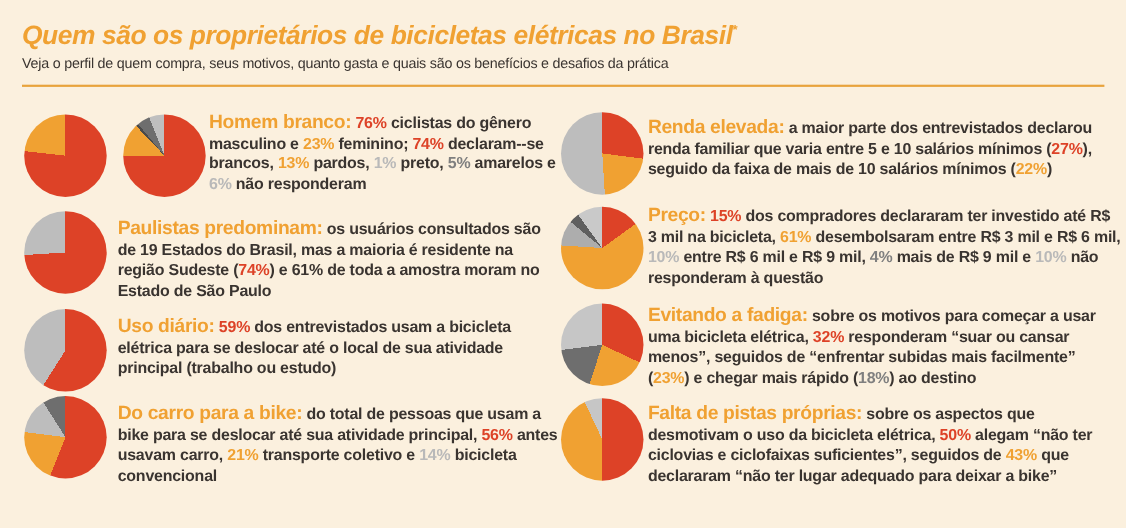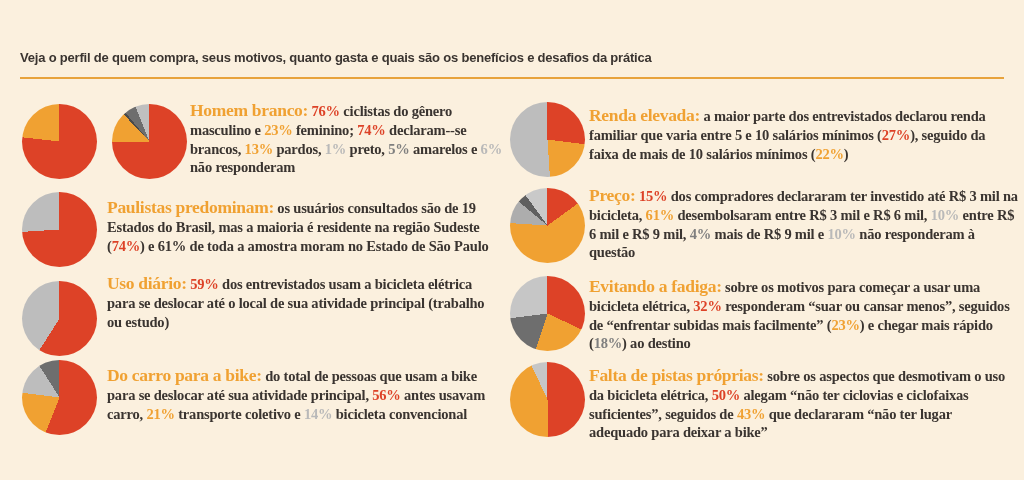--- a/index.html
+++ b/index.html
@@ -1,43 +1,44 @@
 <!DOCTYPE html>
 <html><head>
 <meta charset="utf-8">
 <style>
   html,body{margin:0;padding:0;background:#ffffff;}
   #canvas{position:relative;width:1024px;height:480px;background:#FBF0DE;overflow:hidden;
           font-family:"Liberation Sans",sans-serif;}
   .title{position:absolute;left:20px;top:19px;font-size:24px;font-weight:bold;font-style:italic;
          color:#F0A132;letter-spacing:-0.4px;white-space:nowrap;}
   .title sup{font-size:12px;font-style:normal;}
-  .subtitle{position:absolute;left:20px;top:50px;font-size:13px;font-weight:bold;color:#3A3430;
+  .subtitle{position:absolute;left:20px;top:50px;font-size:13px;font-weight:normal;color:#3A3430;
             letter-spacing:-0.2px;white-space:nowrap;}
   .rule{position:absolute;left:20px;top:77px;width:984px;height:2px;background:#E8A33C;}
   .block{display:contents;}
   .btext{position:absolute;font-size:14.5px;font-weight:bold;line-height:1.28;color:#3A3430;
-         letter-spacing:-0.2px;font-family:Liberation Serif, serif;}
+         letter-spacing:-0.2px;}
   .heading{font-size:17.5px;color:#F0A132;letter-spacing:-0.3px;}
   .pie{position:absolute;width:75px;height:75px;border-radius:50%;}
   #footer-bar{position:absolute;left:0;top:452px;width:1024px;height:28px;background:#FBFBFB;}
   .source{position:absolute;right:16px;top:6px;font-size:11.5px;font-weight:bold;color:#3A3430;}
 </style>
 </head>
 <body>
 
 <div id="canvas">
+  <div class="title"><span>Quem são os proprietários de bicicletas elétricas no Brasil</span><sup>*</sup></div>
   <div class="subtitle">Veja o perfil de quem compra, seus motivos, quanto gasta e quais são os benefícios e desafios da prática</div>
   <div class="rule"></div>
   <div id="blocks"><div class="block">
     <div class="btext" style="left: 190px; top: 99px; width: 320px;"><span class="heading">Homem branco:</span><span class="segs"><span style="color: rgb(221, 66, 39);"> 76%</span><span style="color: rgb(58, 52, 48);"> ciclistas do gênero masculino e </span><span style="color: rgb(240, 161, 50);">23%</span><span style="color: rgb(58, 52, 48);"> feminino; </span><span style="color: rgb(221, 66, 39);">74%</span><span style="color: rgb(58, 52, 48);"> declaram--se brancos, </span><span style="color: rgb(240, 161, 50);">13%</span><span style="color: rgb(58, 52, 48);"> pardos, </span><span style="color: rgb(185, 185, 185);">1%</span><span style="color: rgb(58, 52, 48);"> preto, </span><span style="color: rgb(127, 127, 127);">5%</span><span style="color: rgb(58, 52, 48);"> amarelos e </span><span style="color: rgb(185, 185, 185);">6%</span><span style="color: rgb(58, 52, 48);"> não responderam</span></span></div>
   <div class="pie" style="left: 22px; top: 104px; background: conic-gradient(rgb(221, 66, 39) 0%, rgb(221, 66, 39) 76.7677%, rgb(240, 161, 50) 76.7677%, rgb(240, 161, 50) 100%);"></div><div class="pie" style="left: 112px; top: 104px; background: conic-gradient(rgb(221, 66, 39) 0%, rgb(221, 66, 39) 74.7475%, rgb(240, 161, 50) 74.7475%, rgb(240, 161, 50) 87.8788%, rgb(74, 74, 74) 87.8788%, rgb(74, 74, 74) 88.8889%, rgb(110, 110, 110) 88.8889%, rgb(110, 110, 110) 93.9394%, rgb(191, 191, 191) 93.9394%, rgb(191, 191, 191) 100%);"></div></div><div class="block">
     <div class="btext" style="left: 107px; top: 196px; width: 392px;"><span class="heading">Paulistas predominam:</span><span class="segs"><span style="color: rgb(58, 52, 48);"> os usuários consultados são de 19 Estados do Brasil, mas a maioria é residente na região Sudeste (</span><span style="color: rgb(221, 66, 39);">74%</span><span style="color: rgb(58, 52, 48);">) e 61% de toda a amostra moram no Estado de São Paulo</span></span></div>
   <div class="pie" style="left: 22px; top: 192px; background: conic-gradient(rgb(221, 66, 39) 0%, rgb(221, 66, 39) 74%, rgb(189, 189, 189) 74%, rgb(189, 189, 189) 100%);"></div></div><div class="block">
-    <div class="btext" style="left: 107px; top: 272px; width: 392px;"><span class="heading">Uso diário:</span><span class="segs"><span style="color: rgb(221, 66, 39);"> 59%</span><span style="color: rgb(58, 52, 48);"> dos entrevistados usam a bicicleta elétrica para se deslocar até o local de sua atividade principal (trabalho ou estudo)</span></span></div>
+    <div class="btext" style="left: 107px; top: 285px; width: 392px;"><span class="heading">Uso diário:</span><span class="segs"><span style="color: rgb(221, 66, 39);"> 59%</span><span style="color: rgb(58, 52, 48);"> dos entrevistados usam a bicicleta elétrica para se deslocar até o local de sua atividade principal (trabalho ou estudo)</span></span></div>
   <div class="pie" style="left: 22px; top: 281px; background: conic-gradient(rgb(221, 66, 39) 0%, rgb(221, 66, 39) 59%, rgb(189, 189, 189) 59%, rgb(189, 189, 189) 100%);"></div></div><div class="block">
     <div class="btext" style="left: 107px; top: 364px; width: 400px;"><span class="heading">Do carro para a bike:</span><span class="segs"><span style="color: rgb(58, 52, 48);"> do total de pessoas que usam a bike para se deslocar até sua atividade principal, </span><span style="color: rgb(221, 66, 39);">56%</span><span style="color: rgb(58, 52, 48);"> antes usavam carro, </span><span style="color: rgb(240, 161, 50);">21%</span><span style="color: rgb(58, 52, 48);"> transporte coletivo e </span><span style="color: rgb(185, 185, 185);">14%</span><span style="color: rgb(58, 52, 48);"> bicicleta convencional</span></span></div>
   <div class="pie" style="left: 22px; top: 360px; background: conic-gradient(rgb(221, 66, 39) 0%, rgb(221, 66, 39) 56%, rgb(240, 161, 50) 56%, rgb(240, 161, 50) 77%, rgb(189, 189, 189) 77%, rgb(189, 189, 189) 91%, rgb(110, 110, 110) 91%, rgb(110, 110, 110) 100%);"></div></div><div class="block">
     <div class="btext" style="left: 589px; top: 104px; width: 424px;"><span class="heading">Renda elevada:</span><span class="segs"><span style="color: rgb(58, 52, 48);"> a maior parte dos entrevistados declarou renda familiar que varia entre 5 e 10 salários mínimos (</span><span style="color: rgb(221, 66, 39);">27%</span><span style="color: rgb(58, 52, 48);">), seguido da faixa de mais de 10 salários mínimos (</span><span style="color: rgb(240, 161, 50);">22%</span><span style="color: rgb(58, 52, 48);">)</span></span></div>
   <div class="pie" style="left: 510px; top: 102px; background: conic-gradient(rgb(221, 66, 39) 0%, rgb(221, 66, 39) 27%, rgb(240, 161, 50) 27%, rgb(240, 161, 50) 49%, rgb(189, 189, 189) 49%, rgb(189, 189, 189) 100%);"></div></div><div class="block">
     <div class="btext" style="left: 589px; top: 184px; width: 430px;"><span class="heading">Preço:</span><span class="segs"><span style="color: rgb(221, 66, 39);"> 15%</span><span style="color: rgb(58, 52, 48);"> dos compradores declararam ter investido até R$ 3 mil na bicicleta, </span><span style="color: rgb(240, 161, 50);">61%</span><span style="color: rgb(58, 52, 48);"> desembolsaram entre R$ 3 mil e R$ 6 mil, </span><span style="color: rgb(185, 185, 185);">10%</span><span style="color: rgb(58, 52, 48);"> entre R$ 6 mil e R$ 9 mil, </span><span style="color: rgb(127, 127, 127);">4%</span><span style="color: rgb(58, 52, 48);"> mais de R$ 9 mil e </span><span style="color: rgb(185, 185, 185);">10%</span><span style="color: rgb(58, 52, 48);"> não responderam à questão</span></span></div>
   <div class="pie" style="left: 510px; top: 188px; background: conic-gradient(rgb(221, 66, 39) 0%, rgb(221, 66, 39) 15%, rgb(240, 161, 50) 15%, rgb(240, 161, 50) 76%, rgb(173, 173, 173) 76%, rgb(173, 173, 173) 86%, rgb(95, 95, 95) 86%, rgb(95, 95, 95) 90%, rgb(201, 201, 201) 90%, rgb(201, 201, 201) 100%);"></div></div><div class="block">
     <div class="btext" style="left: 589px; top: 275px; width: 424px;"><span class="heading">Evitando a fadiga:</span><span class="segs"><span style="color: rgb(58, 52, 48);"> sobre os motivos para começar a usar uma bicicleta elétrica, </span><span style="color: rgb(221, 66, 39);">32%</span><span style="color: rgb(58, 52, 48);"> responderam “suar ou cansar menos”, seguidos de “enfrentar subidas mais facilmente” (</span><span style="color: rgb(240, 161, 50);">23%</span><span style="color: rgb(58, 52, 48);">) e chegar mais rápido (</span><span style="color: rgb(127, 127, 127);">18%</span><span style="color: rgb(58, 52, 48);">) ao destino</span></span></div>
   <div class="pie" style="left: 510px; top: 276px; background: conic-gradient(rgb(221, 66, 39) 0%, rgb(221, 66, 39) 32%, rgb(240, 161, 50) 32%, rgb(240, 161, 50) 55%, rgb(110, 110, 110) 55%, rgb(110, 110, 110) 73%, rgb(198, 198, 198) 73%, rgb(198, 198, 198) 100%);"></div></div><div class="block">
     <div class="btext" style="left: 589px; top: 364px; width: 424px;"><span class="heading">Falta de pistas próprias:</span><span class="segs"><span style="color: rgb(58, 52, 48);"> sobre os aspectos que desmotivam o uso da bicicleta elétrica, </span><span style="color: rgb(221, 66, 39);">50%</span><span style="color: rgb(58, 52, 48);"> alegam “não ter ciclovias e ciclofaixas suficientes”, seguidos de </span><span style="color: rgb(240, 161, 50);">43%</span><span style="color: rgb(58, 52, 48);"> que declararam “não ter lugar adequado para deixar a bike”</span></span></div>

